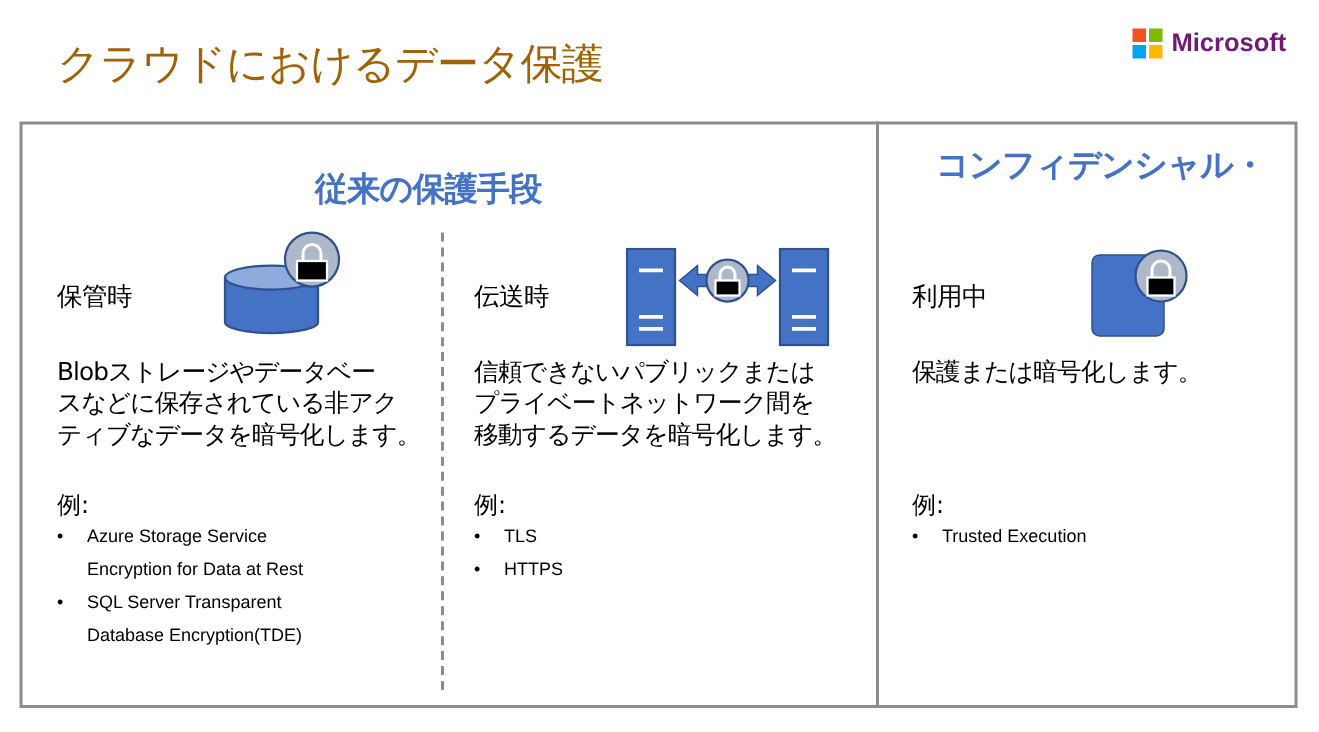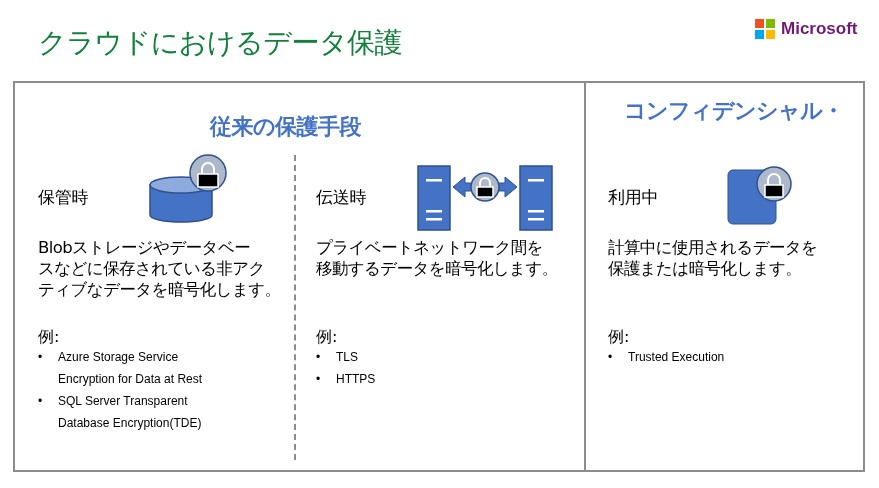--- a/index.html
+++ b/index.html
@@ -2,21 +2,21 @@
 <html><head>
   <meta charset="utf-8">
   <style>
     html, body { margin: 0; padding: 0; }
     body {
       width: 879px; height: 488px; background: #ffffff; position: relative; overflow: hidden;
       font-family: "DejaVu Sans", "Liberation Sans", sans-serif; color: #000;
     }
     .title {
       position: absolute; left: 38px; top: 24px; font-size: 28px; letter-spacing: -0.5px;
-      color: #15803d;
+      color: #a16207;
     }
     .ms-logo { position: absolute; left: 755px; top: 19px; display: flex; align-items: center; }
     .ms-grid { width: 20px; height: 20px; display: grid; grid-template-columns: 9px 9px; grid-template-rows: 9px 9px; gap: 2px; }
     .ms-grid span { display: block; }
     .ms-word { margin-left: 6px; font-family: "Liberation Sans", sans-serif; font-size: 17px; color: #701a75; font-weight: 600; }
 
     .frame { position: absolute; left: 13px; top: 81px; width: 852px; height: 391px; border: 2px solid #8c8c8c; box-sizing: border-box; }
     .vsep { position: absolute; left: 584px; top: 81px; width: 2px; height: 391px; background: #8c8c8c; }
     .dashed { position: absolute; left: 294px; top: 155px; height: 305px; border-left: 2px dashed #8c8c8c; }
 
@@ -89,20 +89,21 @@
   <rect x="103" y="1" width="32" height="64" fill="#4472c4" stroke="#2f528f" stroke-width="1.5"></rect>
   <rect x="111" y="14" width="16" height="2.5" fill="#fff"></rect>
   <rect x="111" y="45" width="16" height="2.5" fill="#fff"></rect>
   <rect x="111" y="53" width="16" height="2.5" fill="#fff"></rect>
   <path d="M36 22 L48 12 L48 18 L88 18 L88 12 L100 22 L88 32 L88 26 L48 26 L48 32 Z" fill="#4472c4" stroke="#2f528f" stroke-width="1"></path>
   <circle cx="68" cy="22" r="14" fill="#adb9ca" stroke="#2f528f" stroke-width="1.5"></circle>
   <path d="M63 22 L63 18 A5 5 0 0 1 73 18 L73 22" fill="none" stroke="#fff" stroke-width="2"></path>
   <rect x="60" y="22" width="16" height="10" fill="#000" stroke="#fff" stroke-width="1.5"></rect>
 </svg>
 <div class="desc" style="left:316px; top:237px;">
+  <div>信頼できないパブリックまたは</div>
   <div>プライベートネットワーク間を</div>
   <div>移動するデータを暗号化します。</div>
 </div>
 <div class="ex-label" style="left:316px; top:327px;">例:</div>
 <ul class="ex-list" style="left:314px; top:346px;">
   <li>
       <span>TLS</span>
     </li>
   <li>
       <span>HTTPS</span>
@@ -117,21 +118,20 @@
     <line x1="8" y1="8" x2="48" y2="8"></line>
     <line x1="8" y1="58" x2="48" y2="58"></line>
   </g>
   <rect x="4" y="6" width="48" height="54" rx="5" fill="#4472c4" stroke="#2f528f" stroke-width="1"></rect>
   <rect x="8" y="10" width="40" height="46" rx="4" fill="#4472c4"></rect>
   <circle cx="50" cy="20" r="17" fill="#adb9ca" stroke="#2f528f" stroke-width="1.5"></circle>
   <path d="M44 21 L44 16 A6 6 0 0 1 56 16 L56 21" fill="none" stroke="#fff" stroke-width="2"></path>
   <rect x="41" y="21" width="18" height="12" fill="#000" stroke="#fff" stroke-width="1.5"></rect>
 </svg>
 <div class="desc" style="left:608px; top:237px;">
-  <div>計算中に使用されるデータを</div>
   <div>保護または暗号化します。</div>
 </div>
 <div class="ex-label" style="left:608px; top:327px;">例:</div>
 <ul class="ex-list" style="left:606px; top:346px;">
   <li>
       <span>Trusted Execution</span>
     </li>
 </ul>
 
 </body></html>

